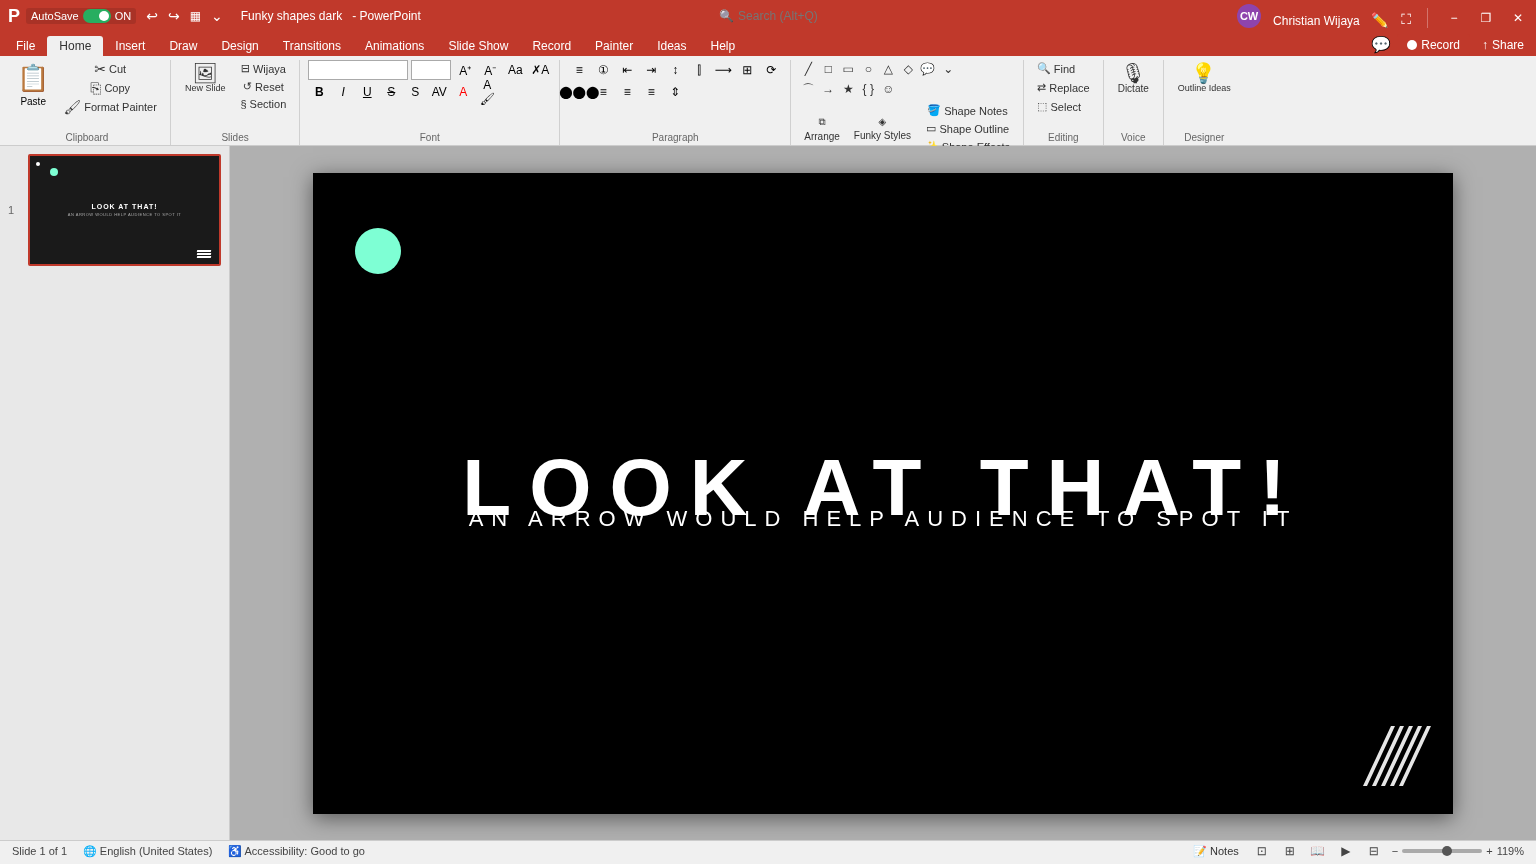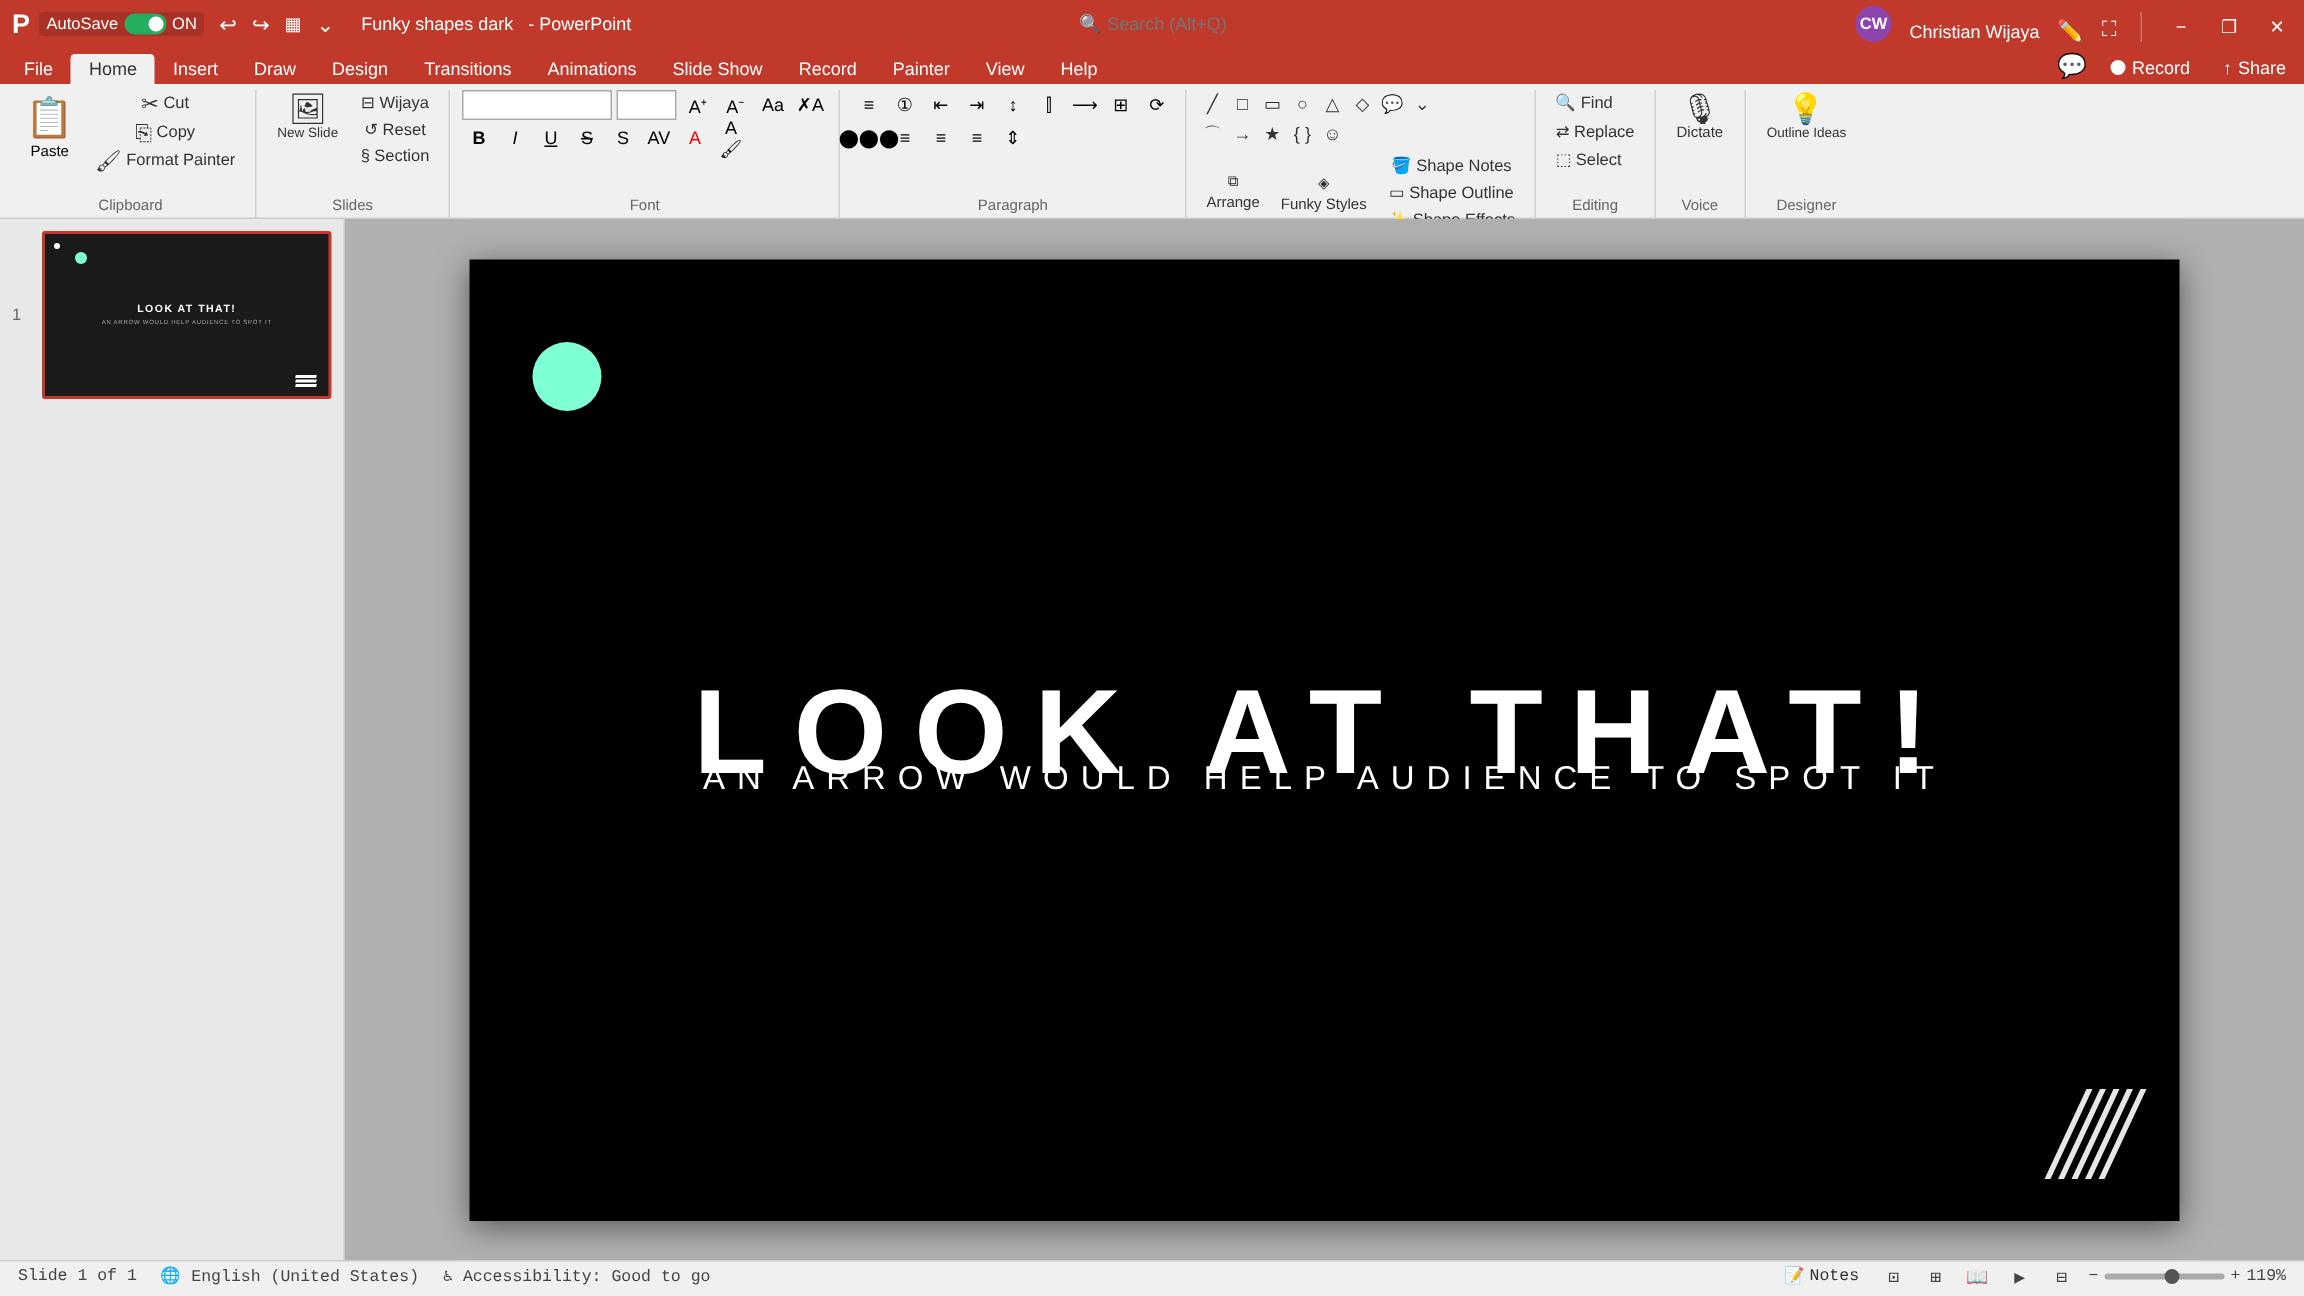--- a/index.html
+++ b/index.html
@@ -326,21 +326,20 @@
     #status-bar {
       height: 21px;
       background: #f0f0f0;
       border-top: 1px solid #ccc;
       display: flex;
       align-items: center;
       justify-content: space-between;
       padding: 0 12px;
       font-size: 11px;
       color: #444;
-      font-family: Liberation Mono, monospace;
     }
     #status-left { display: flex; align-items: center; gap: 16px; }
     #status-right { display: flex; align-items: center; gap: 8px; }
     .view-btn {
       width: 20px; height: 20px;
       display: flex; align-items: center; justify-content: center;
       cursor: pointer; font-size: 12px; border-radius: 2px;
     }
     .zoom-slider {
       width: 80px; height: 4px;
@@ -419,21 +418,21 @@
   <div class="ribbon-tab">File</div>
   <div class="ribbon-tab active">Home</div>
   <div class="ribbon-tab">Insert</div>
   <div class="ribbon-tab">Draw</div>
   <div class="ribbon-tab">Design</div>
   <div class="ribbon-tab">Transitions</div>
   <div class="ribbon-tab">Animations</div>
   <div class="ribbon-tab">Slide Show</div>
   <div class="ribbon-tab ribbon-tab-record">Record</div>
   <div class="ribbon-tab">Painter</div>
-  <div class="ribbon-tab">View</div>
+  <div class="ribbon-tab">Ideas</div>
   <div class="ribbon-tab">Help</div>
   <div style="flex:1;"></div>
   <div class="comments-btn">💬</div>
   <div class="record-btn-ribbon">
     <span class="record-icon"></span>
     <span>Record</span>
   </div>
   <div class="share-btn" style="color:white;">
     <span>↑</span>
     <span>Share</span>

